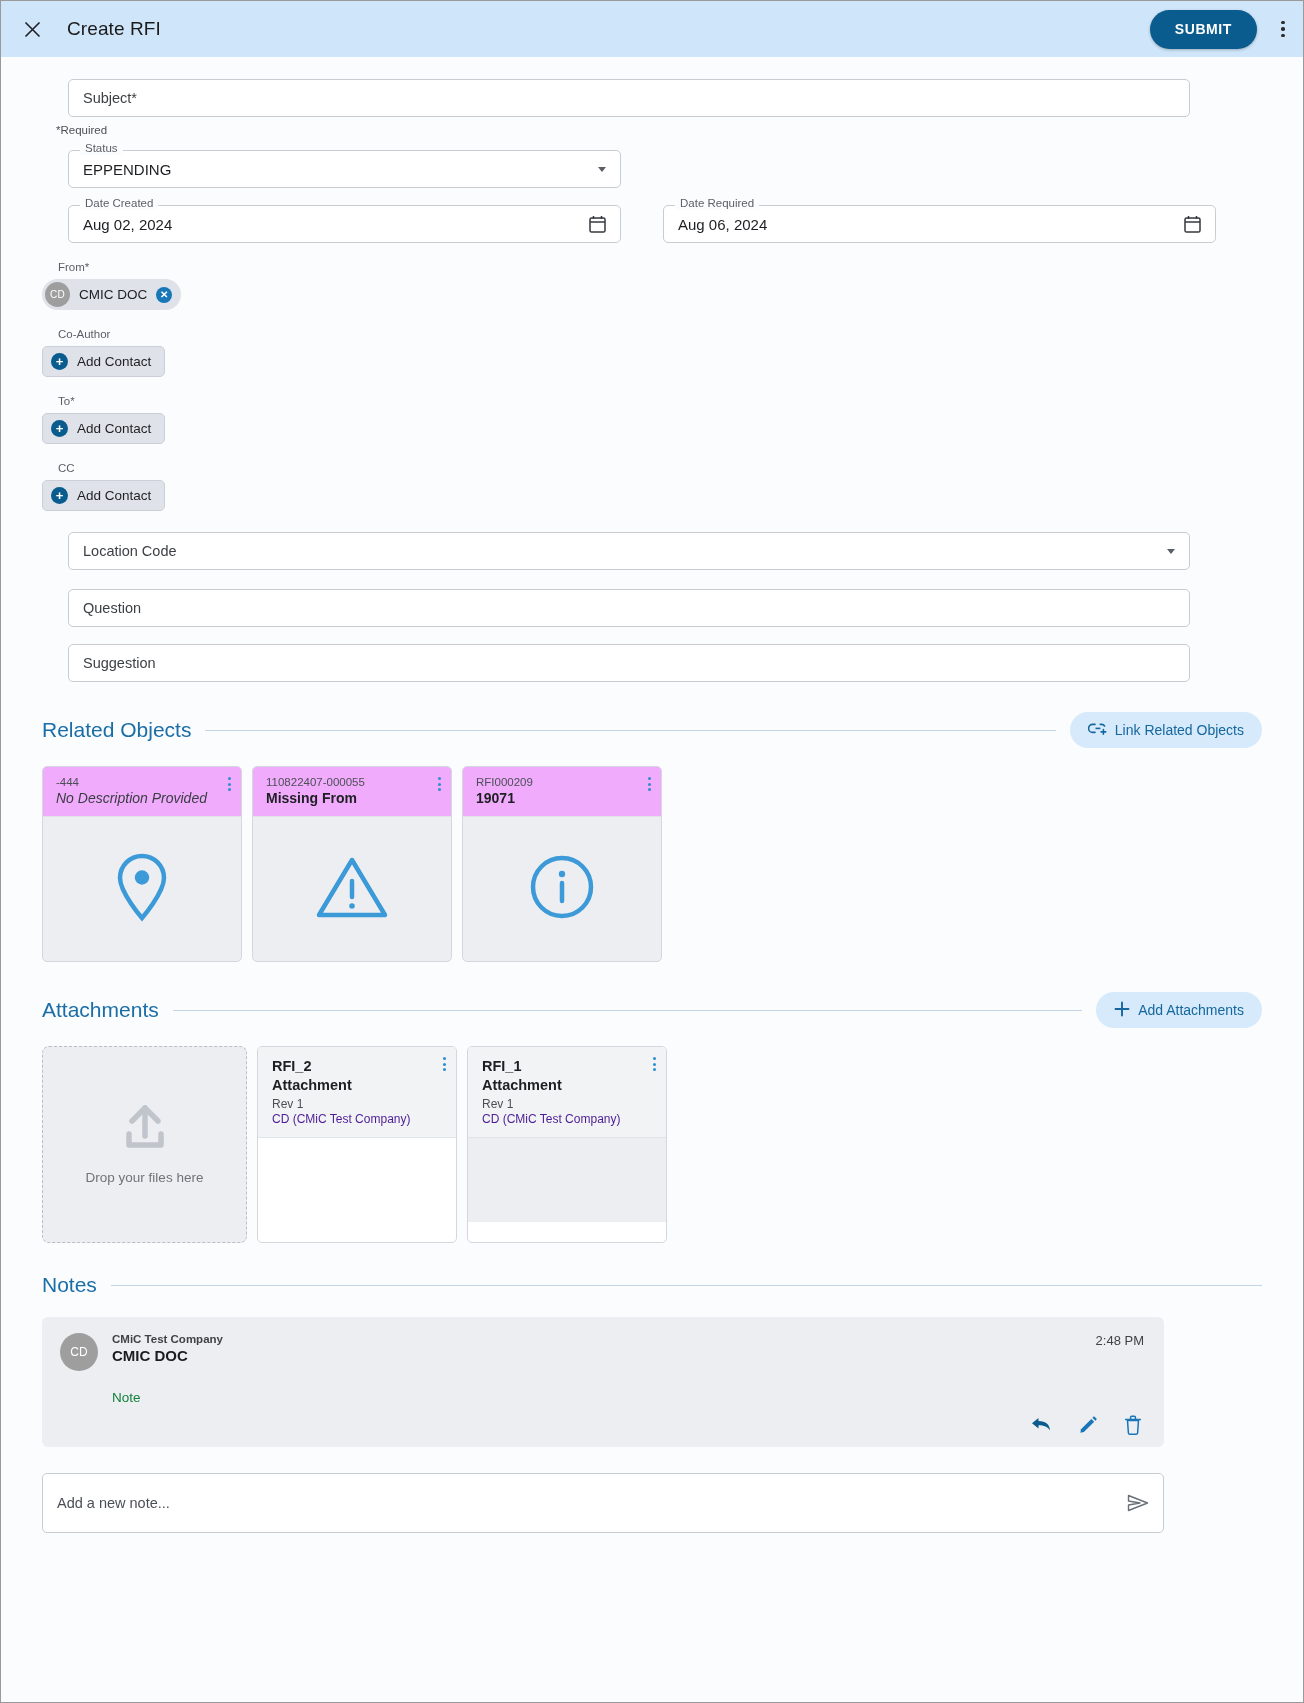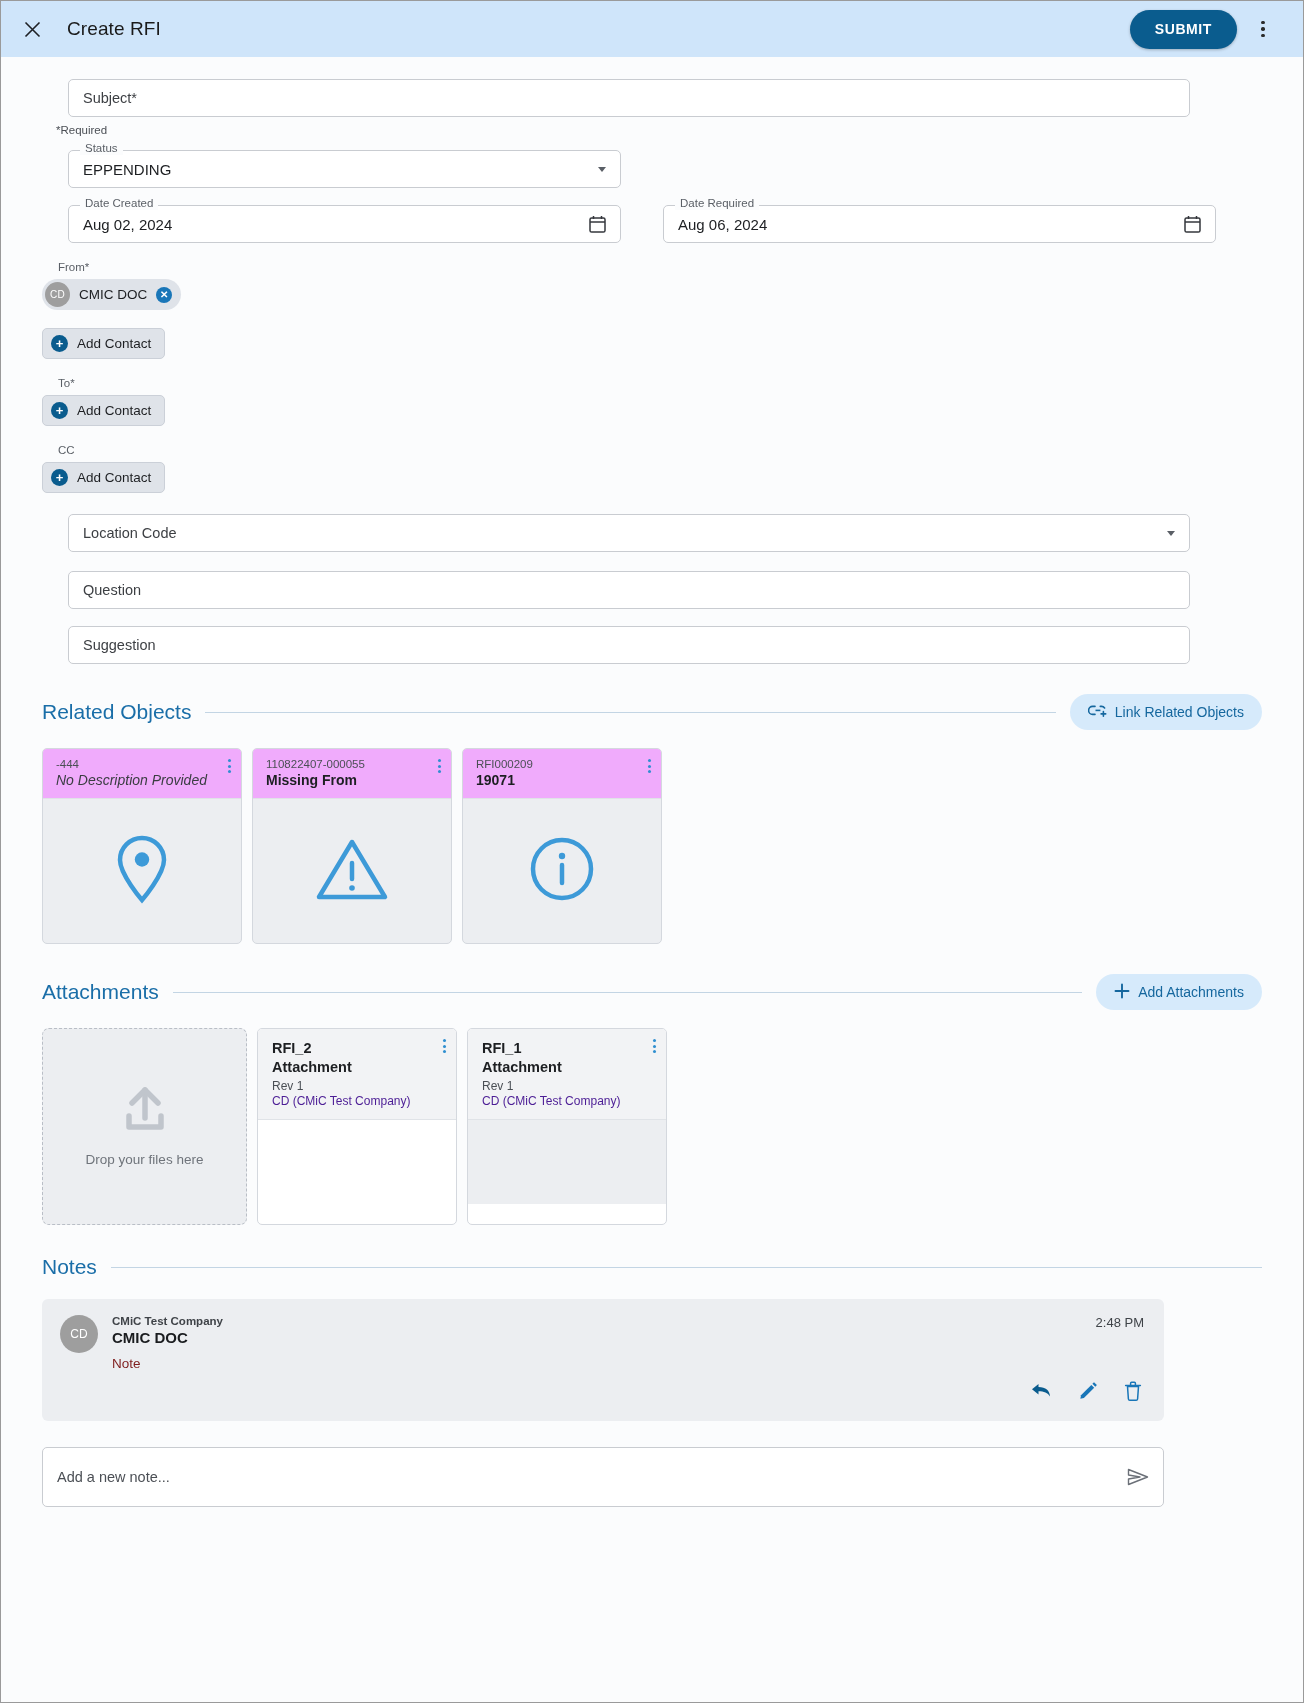--- a/index.html
+++ b/index.html
@@ -17,21 +17,21 @@
     overflow: hidden;
     border: 1px solid #9a9a9a;
   }
 
   
   .header {
     height: 56px;
     background: #cfe5fa;
     display: flex;
     align-items: center;
-    padding: 0 26px 0 18px;
+    padding: 0 6px 0 18px;
     position: relative;
   }
   .close-x {
     width: 26px; height: 26px;
     display: flex; align-items: center; justify-content: center;
     color: #222; font-size: 20px; line-height: 1;
     cursor: pointer;
     flex: 0 0 auto;
   }
   .header-title {
@@ -248,21 +248,21 @@
   .note-top { display: flex; align-items: flex-start; gap: 14px; }
   .note-avatar {
     width: 38px; height: 38px; border-radius: 50%;
     background: #9e9e9e; color: #fff;
     display: flex; align-items: center; justify-content: center;
     font-size: 12px; flex: 0 0 auto;
   }
   .note-company { font-size: 11.5px; color: #3f4348; font-weight: bold; }
   .note-author { font-size: 15px; color: #1a1c1f; font-weight: bold; margin-top: 2px; }
   .note-time { position: absolute; top: 16px; right: 20px; font-size: 13px; color: #3f4348; }
-  .note-text { font-size: 13.5px; color: #7f1d1d; margin: 3px 0 0 52px; }
+  .note-text { font-size: 13.5px; color: #15803d; margin: 19px 0 0 52px; }
   .note-actions {
     display: flex; gap: 26px; justify-content: flex-end;
     margin-top: 10px; padding-right: 4px;
   }
   .note-actions span { cursor: pointer; display: flex; }
 
   .new-note {
     margin-top: 26px;
     width: 1122px; height: 60px;
     border: 1px solid #c9ccd1;
@@ -337,20 +337,21 @@
     <div class="grp">
       <div class="grp-label">From*</div>
       <div class="chip">
         <span class="avatar">CD</span>
         <span class="chip-name">CMIC DOC</span>
         <span class="chip-x">✕</span>
       </div>
     </div>
 
     <div class="grp">
+      <div class="grp-label">Co-Author</div>
       <div class="add-contact">
         <span class="plus-circle">+</span>
         <span class="lbl">Add Contact</span>
       </div>
     </div>
 
     <div class="grp">
       <div class="grp-label">To*</div>
       <div class="add-contact">
         <span class="plus-circle">+</span>

